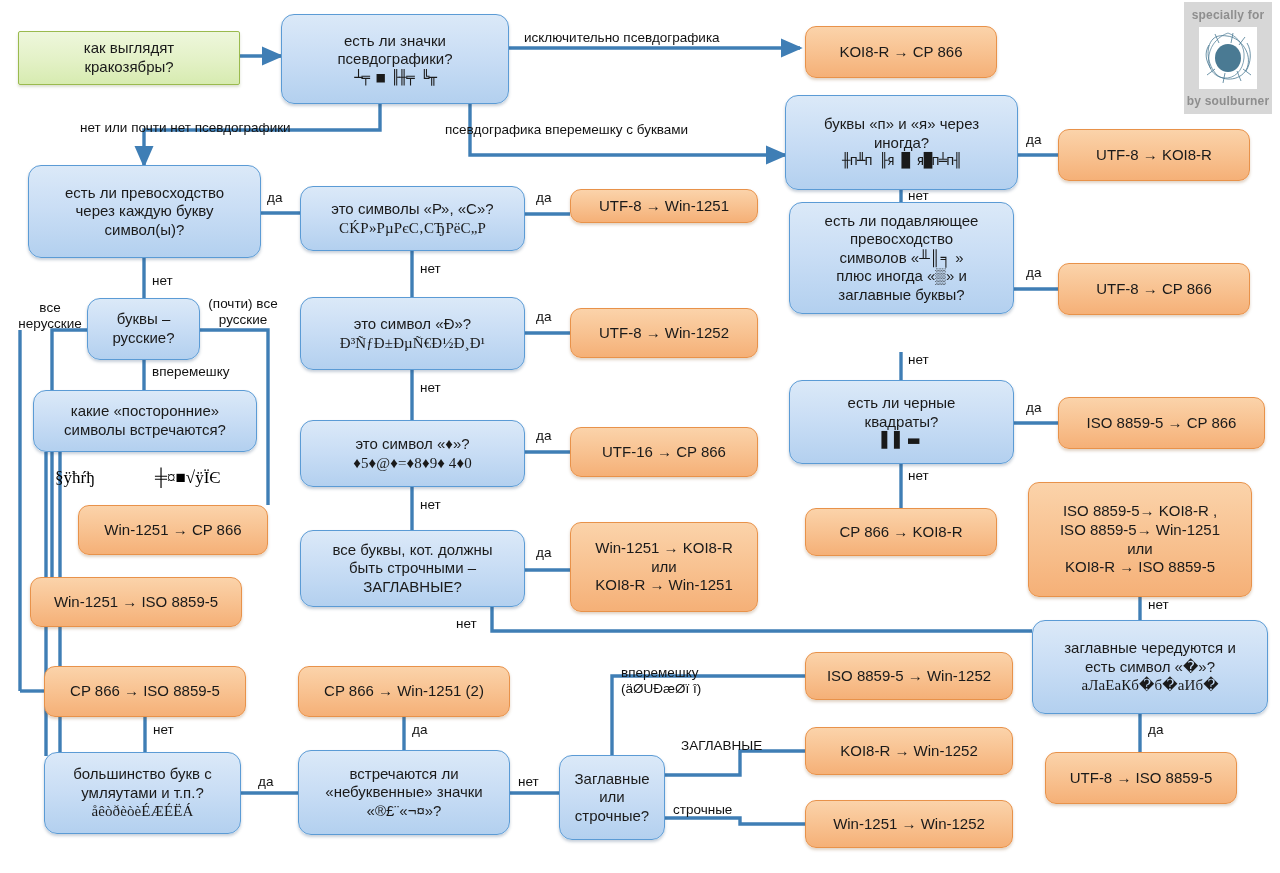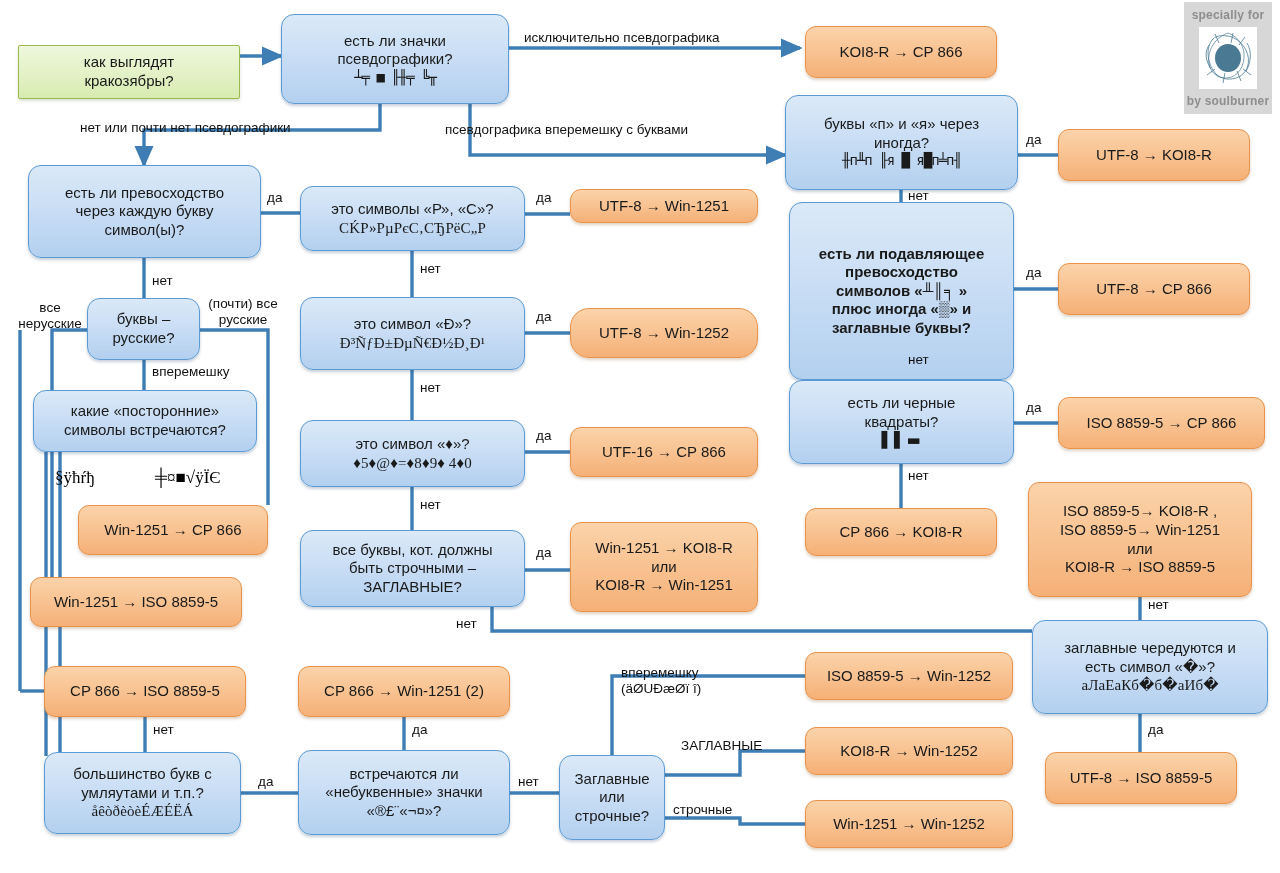--- a/index.html
+++ b/index.html
@@ -171,21 +171,21 @@
       <path d="M665,775 L740,775 L740,751 L805,751"></path>
 
       <path d="M665,818 L740,818 L740,824 L805,824"></path>
 
       <path d="M1140,597 L1140,620"></path>
 
       <path d="M1140,714 L1140,752"></path>
     </g>
   </svg>
 
-  <div class="node s" style="left:18px;top:45px;width:222px;height:54px;">
+  <div class="node s" style="left:18px;top:31px;width:222px;height:54px;">
     <span class="ln">как выглядят</span>
     <span class="ln">кракозябры?</span>
   </div>
 
   <div class="node q" style="left:281px;top:14px;width:228px;height:90px;">
     <span class="ln">есть ли значки</span>
     <span class="ln">псевдографики?</span>
     <span class="ln pseudo">┴╤ ■ ╟╫╤ ╚╥</span>
   </div>
 
@@ -196,21 +196,21 @@
   <div class="node q" style="left:785px;top:95px;width:233px;height:95px;">
     <span class="ln">буквы «п» и «я» через</span>
     <span class="ln">иногда?</span>
     <span class="ln pseudo">╫п╨п ╟я █ я█п╧п╢</span>
   </div>
 
   <div class="node a" style="left:1058px;top:129px;width:192px;height:52px;">
     <span class="ln">UTF-8 → KOI8-R</span>
   </div>
 
-  <div class="node q" style="left:789px;top:202px;width:225px;height:178px;font-weight:bold;">
+  <div class="node q" style="left:789px;top:202px;width:225px;height:112px;">
     <span class="ln">есть ли подавляющее</span>
     <span class="ln">превосходство</span>
     <span class="ln">символов «╨║╕ »</span>
     <span class="ln">плюс иногда «▒»  и</span>
     <span class="ln">заглавные буквы?</span>
   </div>
 
   <div class="node a" style="left:1058px;top:263px;width:192px;height:52px;">
     <span class="ln">UTF-8 → CP 866</span>
   </div>
@@ -249,21 +249,21 @@
 
   <div class="node a" style="left:570px;top:189px;width:188px;height:34px;">
     <span class="ln">UTF-8 → Win-1251</span>
   </div>
 
   <div class="node q" style="left:300px;top:297px;width:225px;height:73px;">
     <span class="ln">это символ «Ð»?</span>
     <span class="ln moji">Ð³ÑƒÐ±ÐµÑ€Ð½Ð¸Ð¹</span>
   </div>
 
-  <div class="node a" style="left:570px;top:308px;width:188px;height:50px;border-radius:19px;">
+  <div class="node a" style="left:570px;top:308px;width:188px;height:50px;">
     <span class="ln">UTF-8 → Win-1252</span>
   </div>
 
   <div class="node q" style="left:300px;top:420px;width:225px;height:67px;">
     <span class="ln">это символ «♦»?</span>
     <span class="ln moji">♦5♦@♦=♦8♦9♦ 4♦0</span>
   </div>
 
   <div class="node a" style="left:570px;top:427px;width:188px;height:50px;">
     <span class="ln">UTF-16 → CP 866</span>

